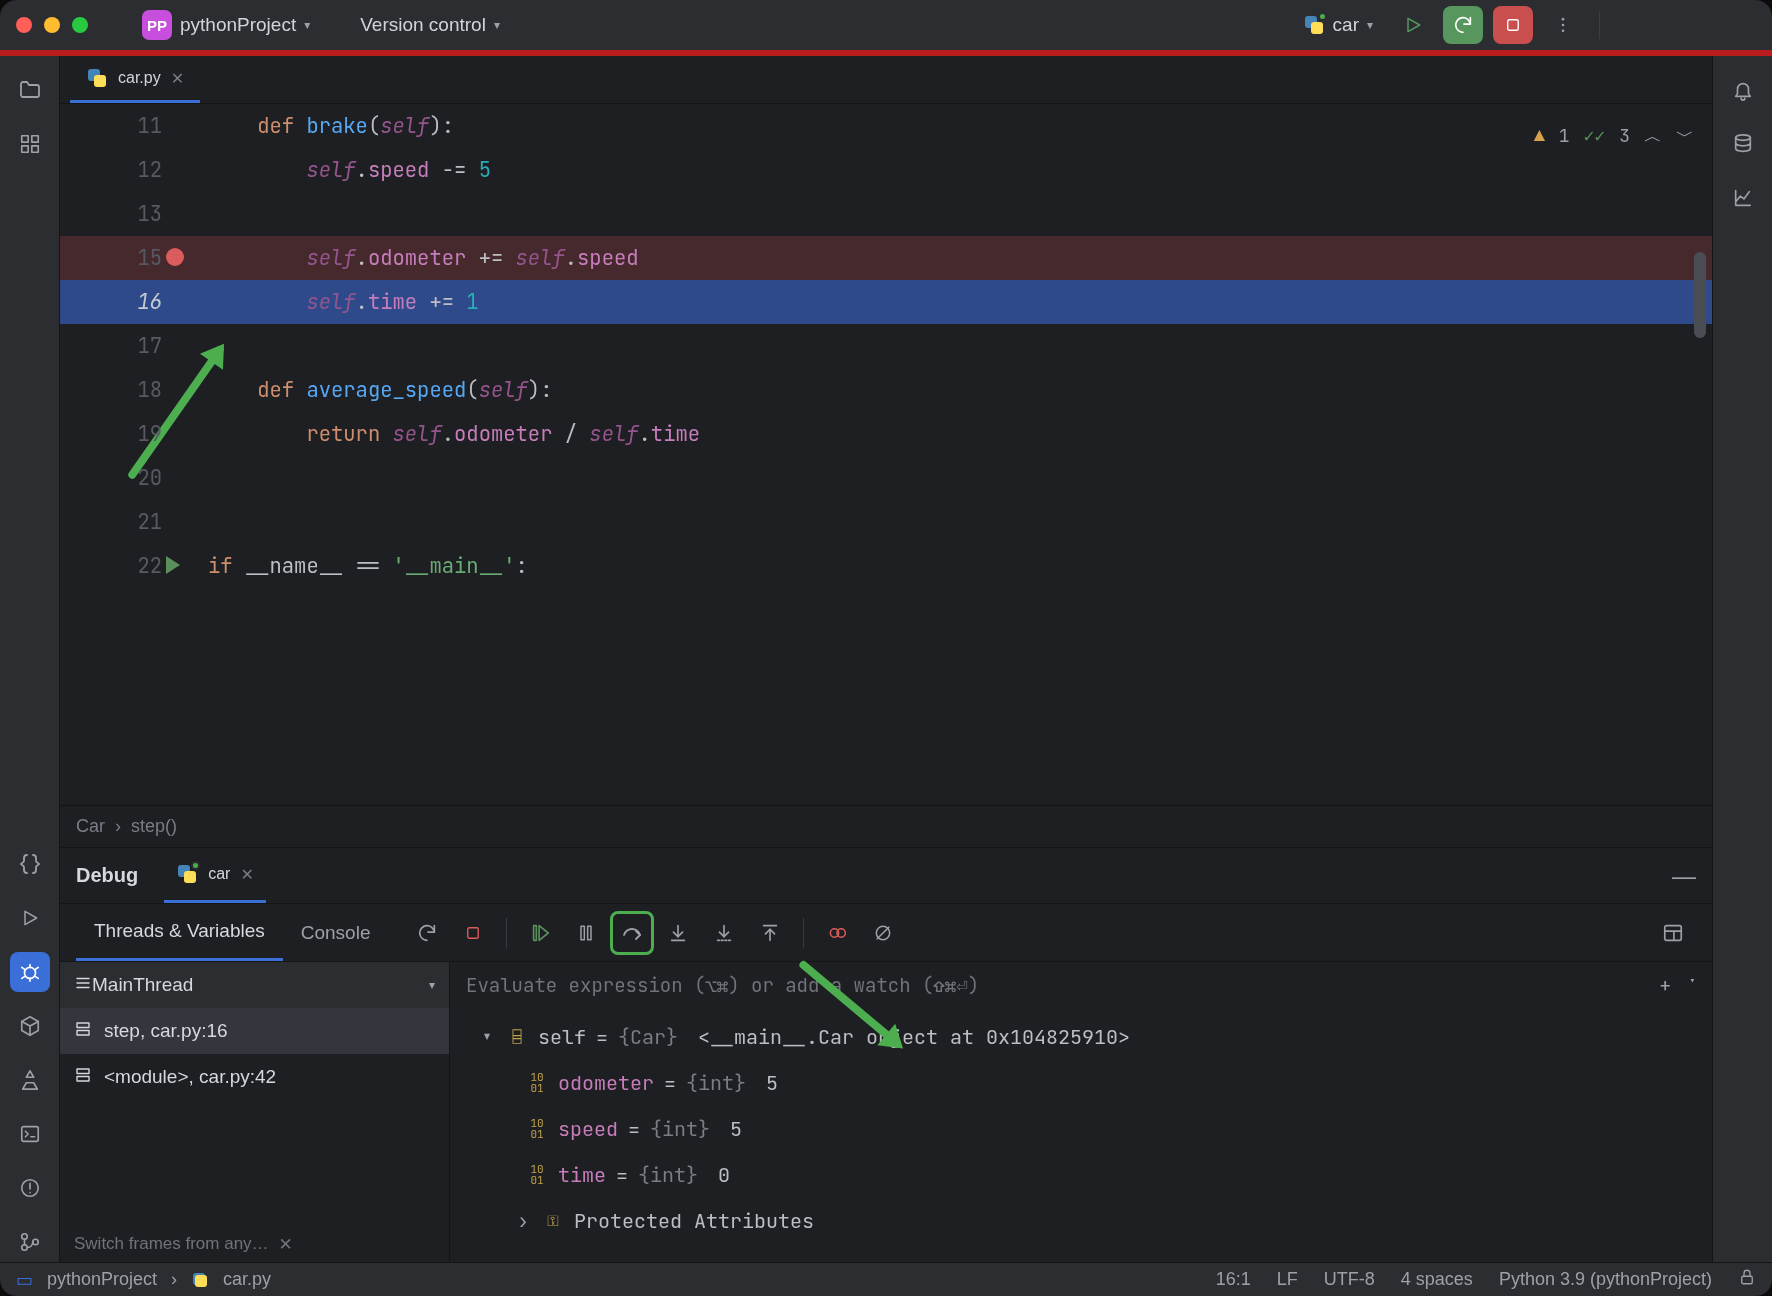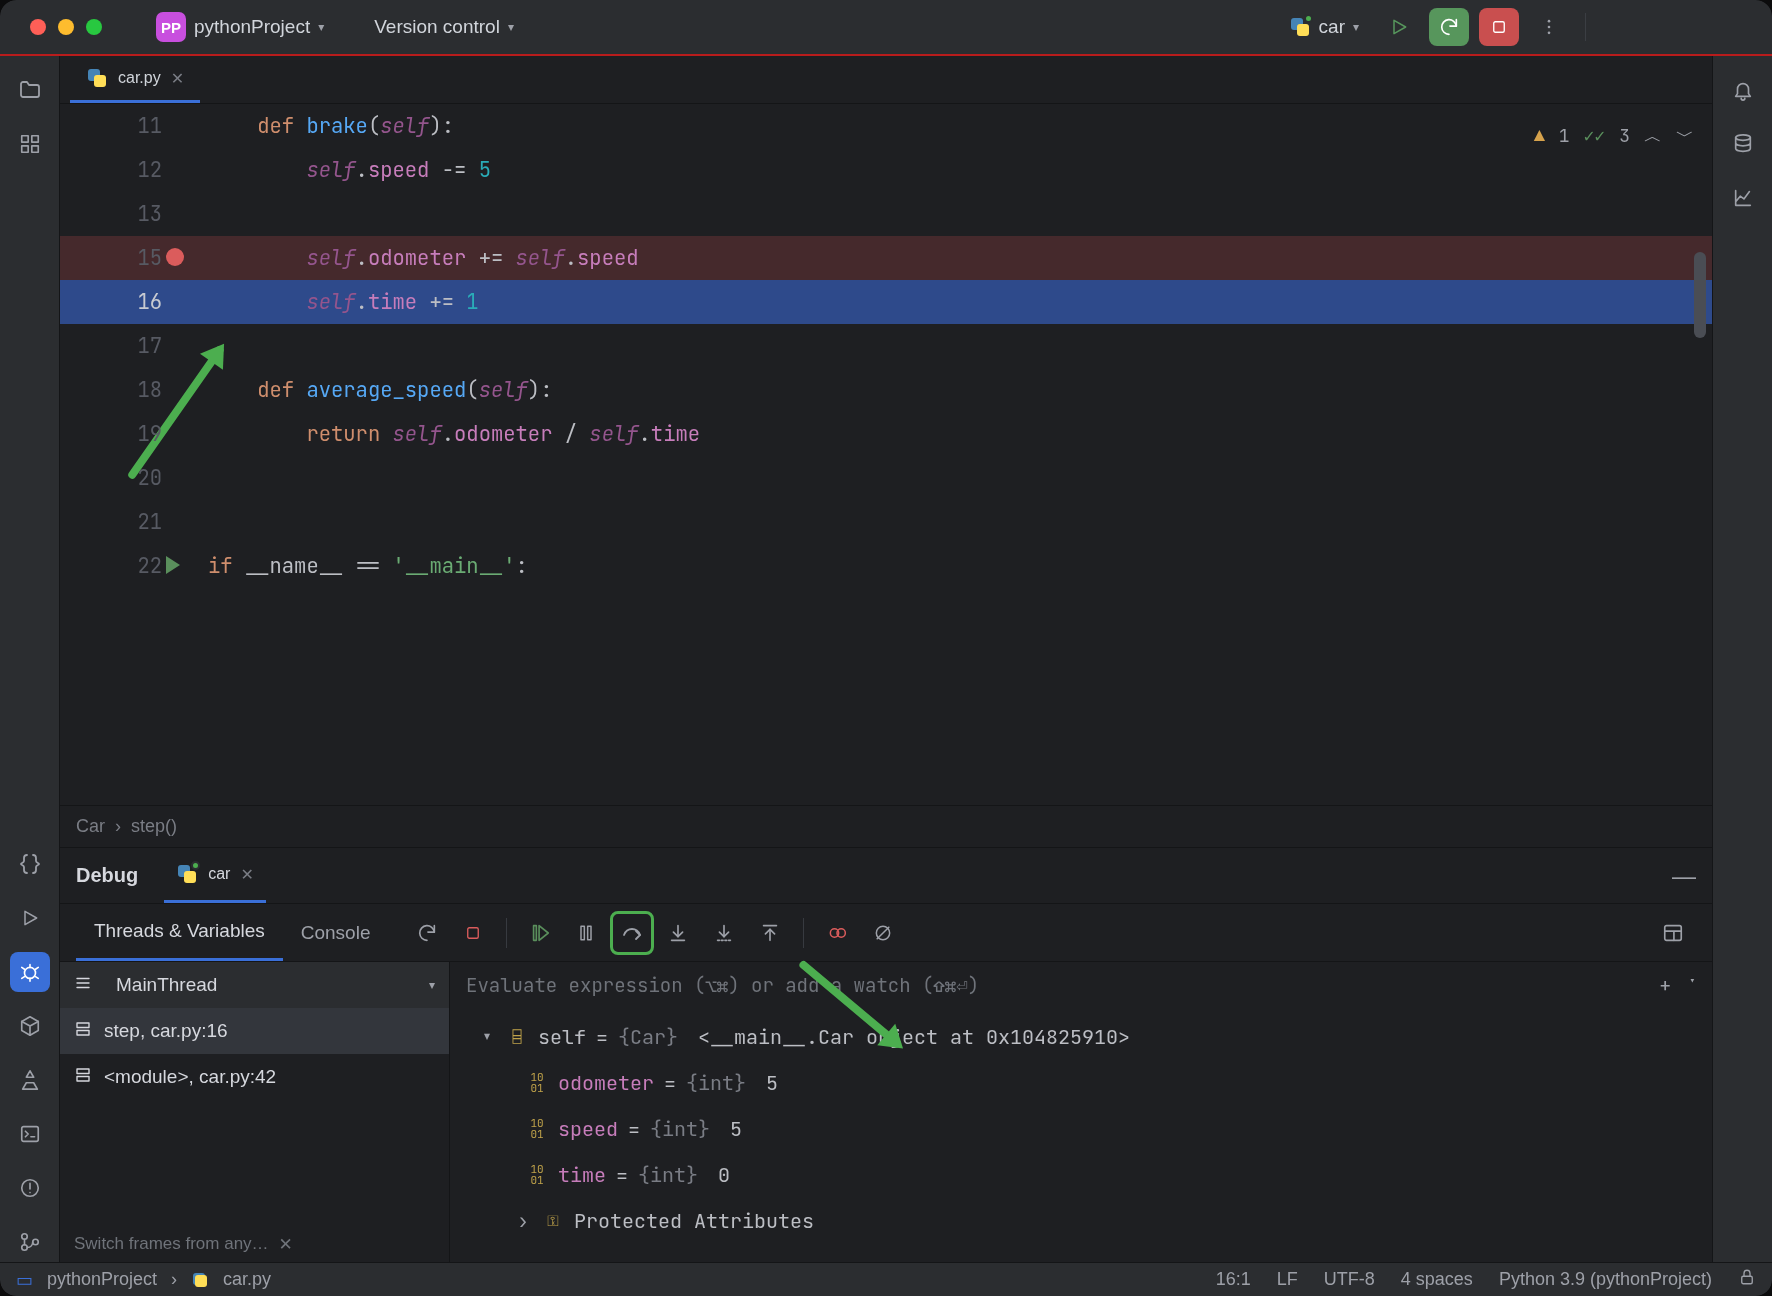--- a/index.html
+++ b/index.html
@@ -15,23 +15,23 @@
 .mono { font-family: "JetBrains Mono", "SF Mono", Menlo, monospace; }
 
 
 .titlebar {
   height: 56px;
   background: #2b2d30;
   border-top-left-radius: 16px;
   border-top-right-radius: 16px;
   display: flex;
   align-items: center;
-  padding: 0 30px;
+  padding: 0 16px;
   gap: 10px;
-  border-bottom: 2px solid #b91c1c;
+  border-bottom: 6px solid #b91c1c;
 }
 .traffic { display: flex; gap: 12px; margin-right: 36px; }
 .traffic span { width: 16px; height: 16px; border-radius: 50%; }
 .tl-red { background: #ff5f57; }
 .tl-yel { background: #febc2e; }
 .tl-grn { background: #28c840; }
 .pp-badge {
   width: 30px; height: 30px; border-radius: 7px;
   background: #c84fde; color: #fff; font-weight: 700; font-size: 15px;
   display: flex; align-items: center; justify-content: center;
@@ -109,21 +109,21 @@
 .gutter .gplay {
   position: absolute; left: 106px; top: 12px;
   width: 0; height: 0;
   border-left: 14px solid #5a8f5c;
   border-top: 9px solid transparent;
   border-bottom: 9px solid transparent;
 }
 .code { flex: 1; white-space: pre; padding-right: 20px; }
 .line.bp-row .code, .line.bp-row .gutter { background: #45292c; }
 .line.current .code, .line.current .gutter { background: #2e4a8b; }
-.line.current .gutter .num { color: #c7cad1; }
+.line.current .gutter .num { color: #c7cad1; font-style: italic; }
 .k-kw { color: #cf8e6d; }
 .k-fn { color: #56a8f5; }
 .k-self { color: #94558d; font-style: italic; }
 .k-num { color: #2aacb8; }
 .k-attr { color: #c77dbb; }
 .k-str { color: #6aab73; }
 .k-hint { color: #6f737a; font-style: italic; }
 .editor-inspect {
   position: absolute; top: 10px; right: 18px;
   display: flex; align-items: center; gap: 14px;
@@ -185,21 +185,21 @@
   display: flex; align-items: center; justify-content: center; cursor: pointer;
   color: #9da0a8;
 }
 .dbg-tool.stepover-active { outline: 3px solid #4cae4f; outline-offset: -1px; }
 .tsep { width: 1px; height: 30px; background: #373a40; margin: 0 10px; }
 
 .dbg-body { display: flex; position: relative; height: 300px; }
 .frames-col { width: 390px; border-right: 1px solid #141517; display: flex; flex-direction: column; }
 .frames-sel {
   height: 46px; background: #2b2d30; display: flex; align-items: center;
-  padding: 0 14px; gap: 24px; color: #d6d8de; font-size: 19px;
+  padding: 0 14px; gap: 0; color: #d6d8de; font-size: 19px;
 }
 .frames-list { flex: 1; }
 .frame-item {
   height: 46px; display: flex; align-items: center; gap: 12px;
   padding: 0 14px; color: #d6d8de; font-size: 19px;
 }
 .frame-item.sel { background: #33363c; }
 
 .vars-col { flex: 1; display: flex; flex-direction: column; position: relative; }
 .eval-row {

